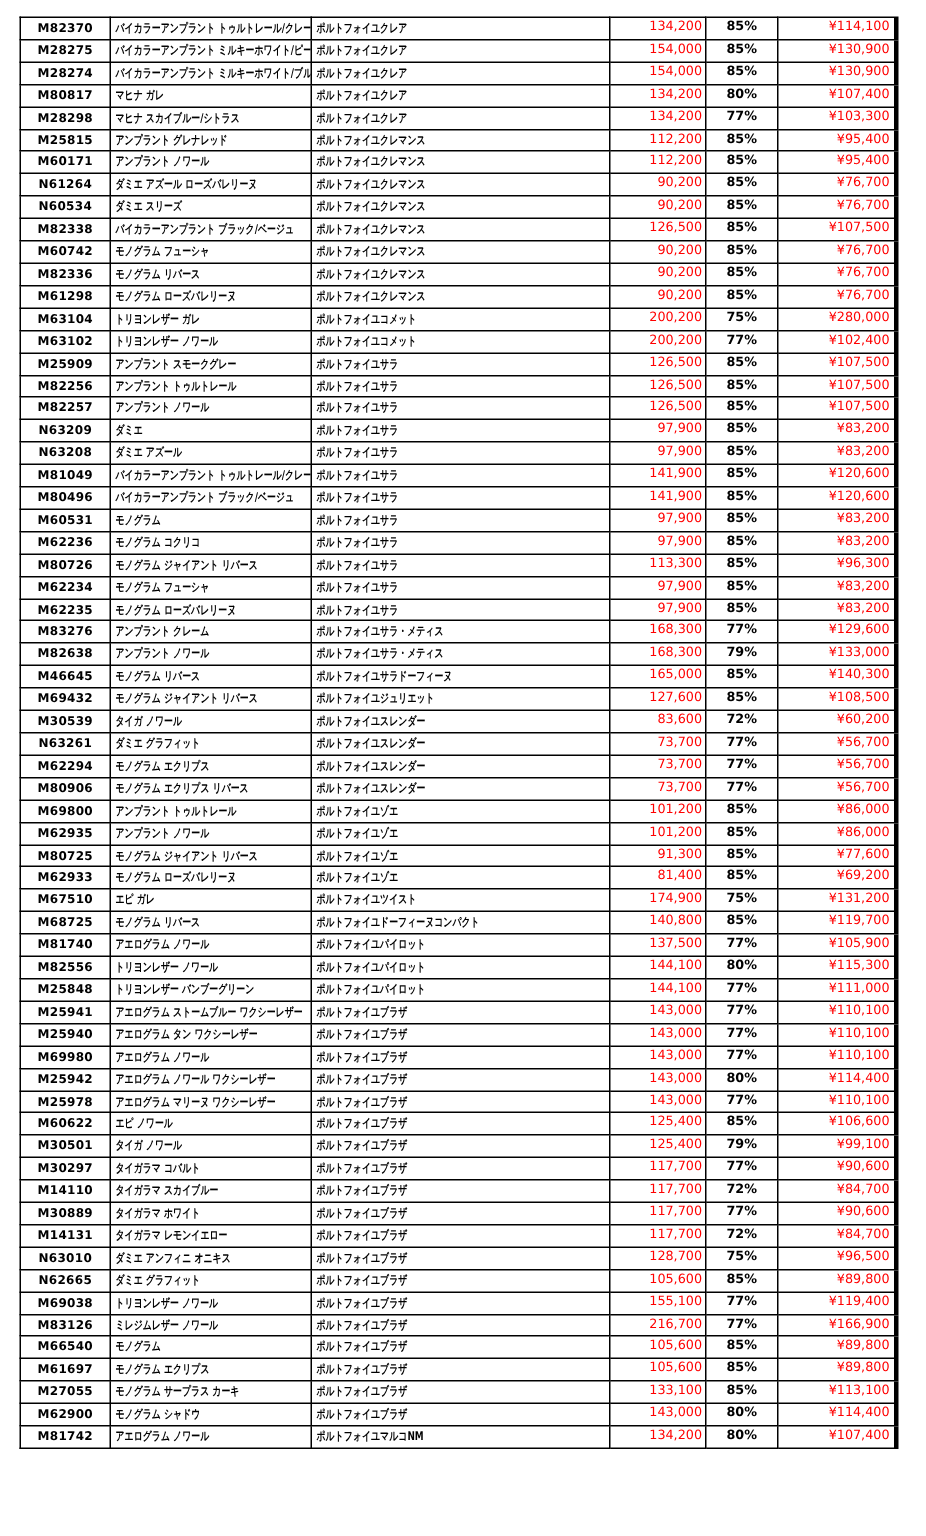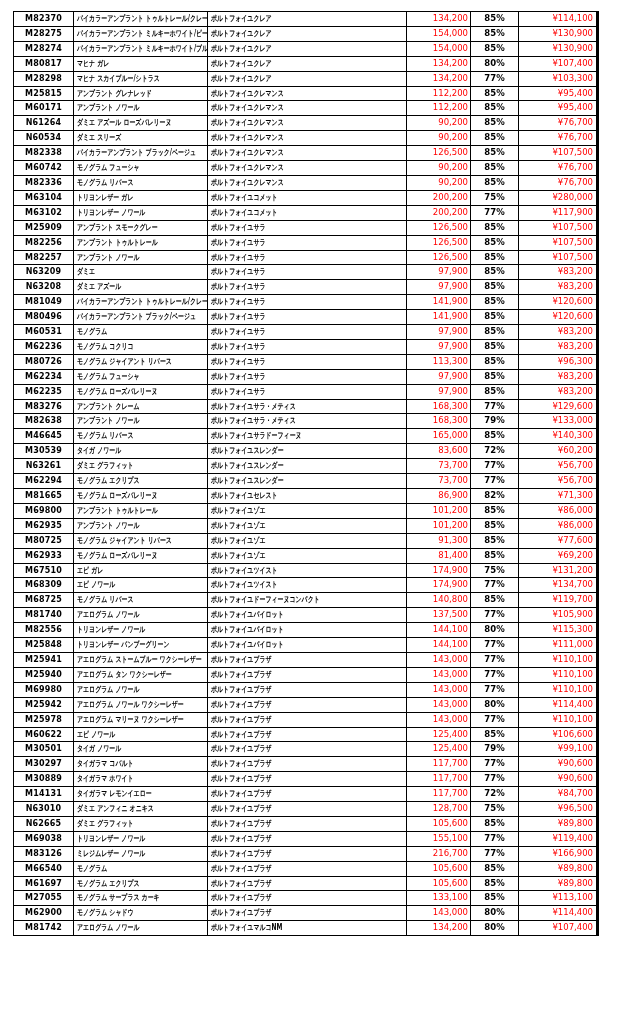--- a/index.html
+++ b/index.html
@@ -135,37 +135,45 @@
 
   <tr>
     <td class="c-model">M82336</td>
     <td class="c-name"><span class="squeeze">モノグラム リバース</span></td>
     <td class="c-type"><span class="squeeze">ポルトフォイユクレマンス</span></td>
     <td class="c-price">90,200</td>
     <td class="c-pct">85%</td>
     <td class="c-yen">¥76,700</td>
   </tr>
 
+  <tr>
+    <td class="c-model">M61298</td>
+    <td class="c-name"><span class="squeeze">モノグラム ローズバレリーヌ</span></td>
+    <td class="c-type"><span class="squeeze">ポルトフォイユクレマンス</span></td>
+    <td class="c-price">90,200</td>
+    <td class="c-pct">85%</td>
+    <td class="c-yen">¥76,700</td>
+  </tr>
 
   <tr>
     <td class="c-model">M63104</td>
     <td class="c-name"><span class="squeeze">トリヨンレザー ガレ</span></td>
     <td class="c-type"><span class="squeeze">ポルトフォイユコメット</span></td>
     <td class="c-price">200,200</td>
     <td class="c-pct">75%</td>
     <td class="c-yen">¥280,000</td>
   </tr>
 
   <tr>
     <td class="c-model">M63102</td>
     <td class="c-name"><span class="squeeze">トリヨンレザー ノワール</span></td>
     <td class="c-type"><span class="squeeze">ポルトフォイユコメット</span></td>
     <td class="c-price">200,200</td>
     <td class="c-pct">77%</td>
-    <td class="c-yen">¥117,900</td>
+    <td class="c-yen">¥102,400</td>
   </tr>
 
   <tr>
     <td class="c-model">M25909</td>
     <td class="c-name"><span class="squeeze">アンプラント スモークグレー</span></td>
     <td class="c-type"><span class="squeeze">ポルトフォイユサラ</span></td>
     <td class="c-price">126,500</td>
     <td class="c-pct">85%</td>
     <td class="c-yen">¥107,500</td>
   </tr>
@@ -289,20 +297,28 @@
 
   <tr>
     <td class="c-model">M46645</td>
     <td class="c-name"><span class="squeeze">モノグラム リバース</span></td>
     <td class="c-type"><span class="squeeze">ポルトフォイユサラドーフィーヌ</span></td>
     <td class="c-price">165,000</td>
     <td class="c-pct">85%</td>
     <td class="c-yen">¥140,300</td>
   </tr>
 
+  <tr>
+    <td class="c-model">M69432</td>
+    <td class="c-name"><span class="squeeze">モノグラム ジャイアント リバース</span></td>
+    <td class="c-type"><span class="squeeze">ポルトフォイユジュリエット</span></td>
+    <td class="c-price">127,600</td>
+    <td class="c-pct">85%</td>
+    <td class="c-yen">¥108,500</td>
+  </tr>
 
   <tr>
     <td class="c-model">M30539</td>
     <td class="c-name"><span class="squeeze">タイガ ノワール</span></td>
     <td class="c-type"><span class="squeeze">ポルトフォイユスレンダー</span></td>
     <td class="c-price">83,600</td>
     <td class="c-pct">72%</td>
     <td class="c-yen">¥60,200</td>
   </tr>
 
@@ -317,29 +333,29 @@
 
   <tr>
     <td class="c-model">M62294</td>
     <td class="c-name"><span class="squeeze">モノグラム エクリプス</span></td>
     <td class="c-type"><span class="squeeze">ポルトフォイユスレンダー</span></td>
     <td class="c-price">73,700</td>
     <td class="c-pct">77%</td>
     <td class="c-yen">¥56,700</td>
   </tr>
 
-
-  <tr>
-    <td class="c-model">M81665</td>
-    <td class="c-name"><span class="squeeze">モノグラム ローズバレリーヌ</span></td>
-    <td class="c-type"><span class="squeeze">ポルトフォイユセレスト</span></td>
-    <td class="c-price">86,900</td>
-    <td class="c-pct">82%</td>
-    <td class="c-yen">¥71,300</td>
-  </tr>
+  <tr>
+    <td class="c-model">M80906</td>
+    <td class="c-name"><span class="squeeze">モノグラム エクリプス リバース</span></td>
+    <td class="c-type"><span class="squeeze">ポルトフォイユスレンダー</span></td>
+    <td class="c-price">73,700</td>
+    <td class="c-pct">77%</td>
+    <td class="c-yen">¥56,700</td>
+  </tr>
+
 
   <tr>
     <td class="c-model">M69800</td>
     <td class="c-name"><span class="squeeze">アンプラント トゥルトレール</span></td>
     <td class="c-type"><span class="squeeze">ポルトフォイユゾエ</span></td>
     <td class="c-price">101,200</td>
     <td class="c-pct">85%</td>
     <td class="c-yen">¥86,000</td>
   </tr>
 
@@ -372,28 +388,20 @@
 
   <tr>
     <td class="c-model">M67510</td>
     <td class="c-name"><span class="squeeze">エピ ガレ</span></td>
     <td class="c-type"><span class="squeeze">ポルトフォイユツイスト</span></td>
     <td class="c-price">174,900</td>
     <td class="c-pct">75%</td>
     <td class="c-yen">¥131,200</td>
   </tr>
 
-  <tr>
-    <td class="c-model">M68309</td>
-    <td class="c-name"><span class="squeeze">エピ ノワール</span></td>
-    <td class="c-type"><span class="squeeze">ポルトフォイユツイスト</span></td>
-    <td class="c-price">174,900</td>
-    <td class="c-pct">77%</td>
-    <td class="c-yen">¥134,700</td>
-  </tr>
 
   <tr>
     <td class="c-model">M68725</td>
     <td class="c-name"><span class="squeeze">モノグラム リバース</span></td>
     <td class="c-type"><span class="squeeze">ポルトフォイユドーフィーヌコンパクト</span></td>
     <td class="c-price">140,800</td>
     <td class="c-pct">85%</td>
     <td class="c-yen">¥119,700</td>
   </tr>
 
@@ -489,20 +497,28 @@
 
   <tr>
     <td class="c-model">M30297</td>
     <td class="c-name"><span class="squeeze">タイガラマ コバルト</span></td>
     <td class="c-type"><span class="squeeze">ポルトフォイユブラザ</span></td>
     <td class="c-price">117,700</td>
     <td class="c-pct">77%</td>
     <td class="c-yen">¥90,600</td>
   </tr>
 
+  <tr>
+    <td class="c-model">M14110</td>
+    <td class="c-name"><span class="squeeze">タイガラマ スカイブルー</span></td>
+    <td class="c-type"><span class="squeeze">ポルトフォイユブラザ</span></td>
+    <td class="c-price">117,700</td>
+    <td class="c-pct">72%</td>
+    <td class="c-yen">¥84,700</td>
+  </tr>
 
   <tr>
     <td class="c-model">M30889</td>
     <td class="c-name"><span class="squeeze">タイガラマ ホワイト</span></td>
     <td class="c-type"><span class="squeeze">ポルトフォイユブラザ</span></td>
     <td class="c-price">117,700</td>
     <td class="c-pct">77%</td>
     <td class="c-yen">¥90,600</td>
   </tr>
 

